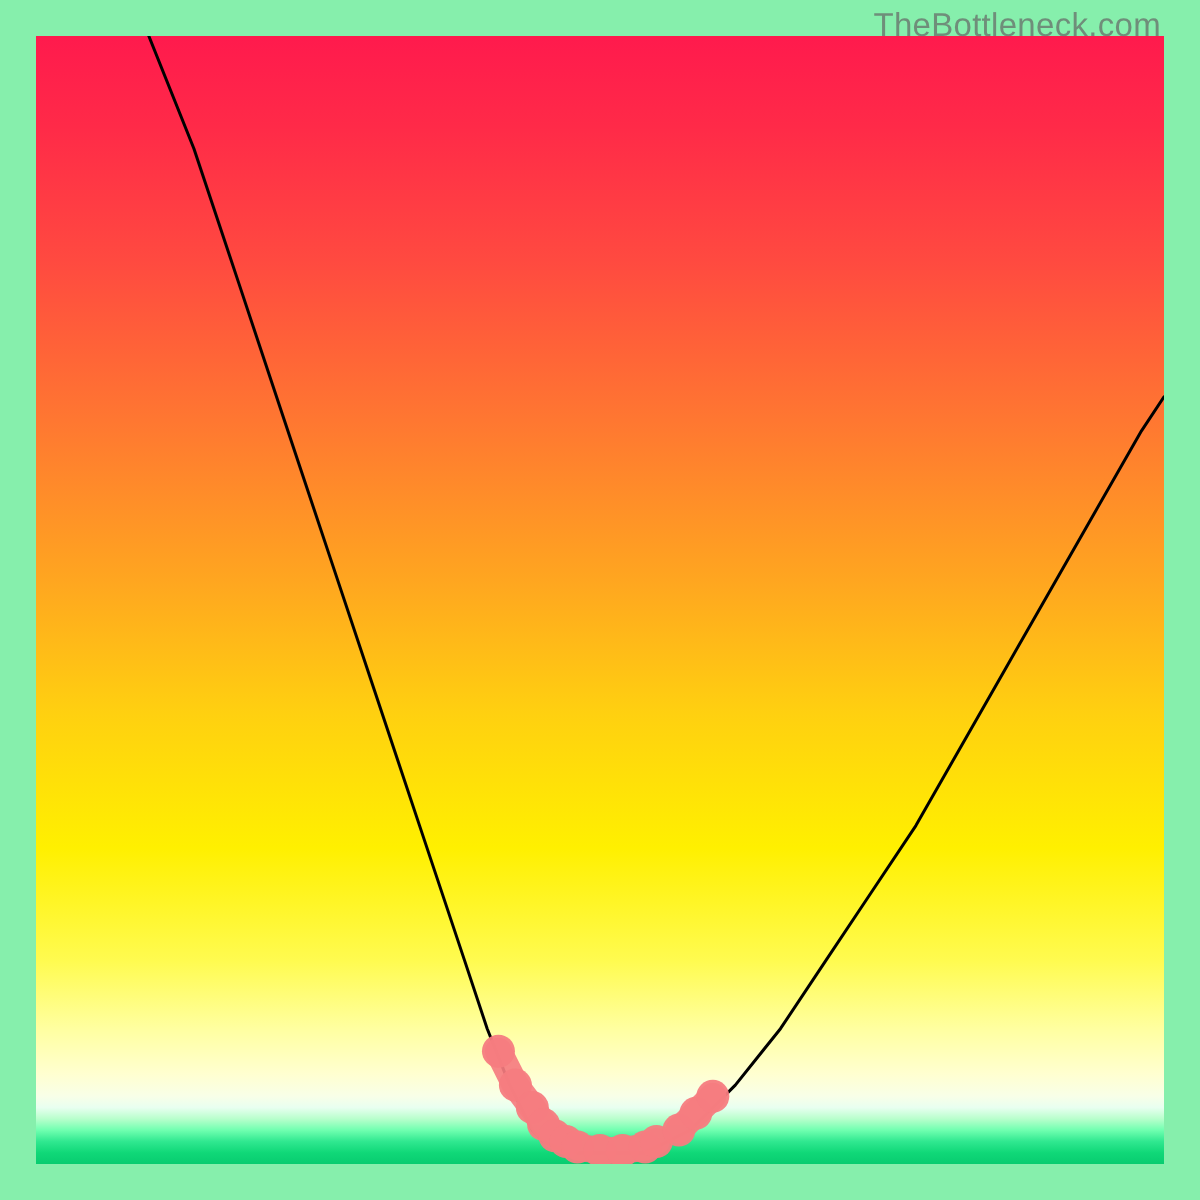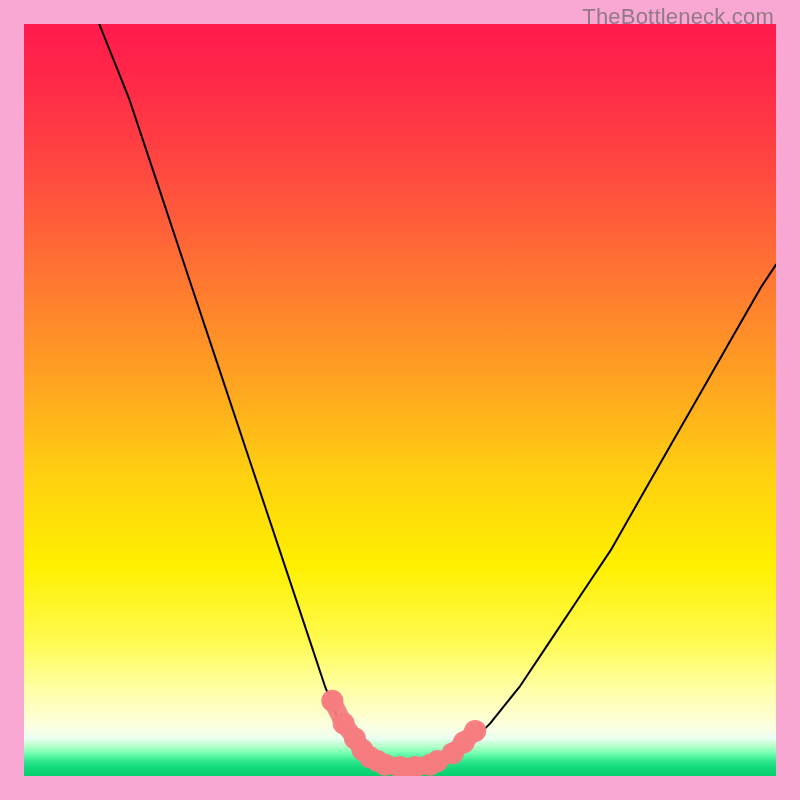--- a/index.html
+++ b/index.html
@@ -8,21 +8,21 @@
     width: 800px;
     height: 800px;
     overflow: hidden;
     background: #000;
     font-family: Arial, Helvetica, sans-serif;
   }
   .frame {
     position: relative;
     width: 800px;
     height: 800px;
-    background: #f9a8d4;
+    background: #86efac;
   }
   .plot {
     position: absolute;
     left: 24px;
     top: 24px;
     width: 752px;
     height: 752px;
     
     background: linear-gradient(
       to bottom,

